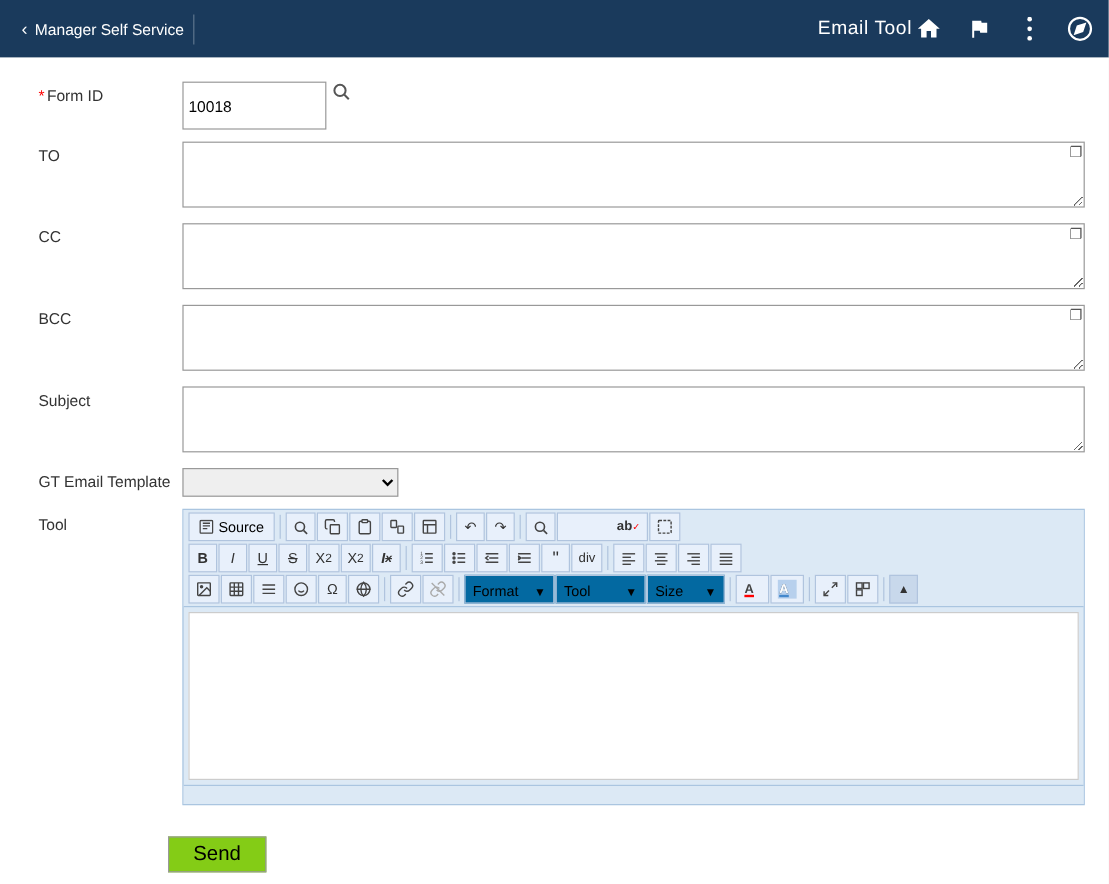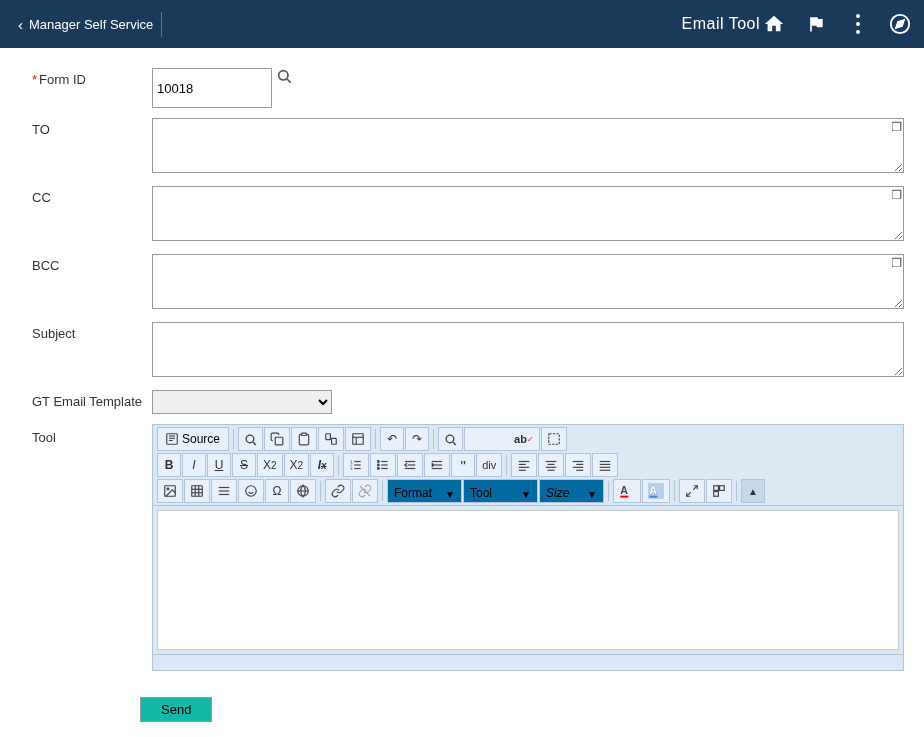--- a/index.html
+++ b/index.html
@@ -201,24 +201,24 @@
       border-top: 1px solid #aac5e0;
       font-size: 11px;
       padding: 1px 4px;
     }
 
     
     .send-btn {
       margin-top: 16px;
       margin-left: 120px;
       padding: 4px 20px;
-      background: #14b8a6;
+      background: #84cc16;
       border: 1px solid #999;
       cursor: pointer;
-      font-size: 13px;
+      font-size: 17px;
     }
 
     
     .tb-bold { font-weight: bold; }
     .tb-italic { font-style: italic; }
     .tb-underline { text-decoration: underline; }
     .tb-strike { text-decoration: line-through; }
   </style>
 </head>
 <body>
@@ -544,21 +544,21 @@
           <button class="tb-dropdown">
             <span>Format</span>
             <span class="tb-dropdown-arrow">▼</span>
           </button>
 
           <button class="tb-dropdown">
             <span>Tool</span>
             <span class="tb-dropdown-arrow">▼</span>
           </button>
 
-          <button class="tb-dropdown" style="min-width:65px;font-style:italic;">
+          <button class="tb-dropdown" style="min-width:65px;">
             <span>Size</span>
             <span class="tb-dropdown-arrow">▼</span>
           </button>
           <div class="tb-separator"></div>
 
           <button class="tb-btn" title="Font Color">
             <svg width="16" height="16" viewBox="0 0 24 24">
                 <text x="2" y="17" font-size="16" font-family="Arial" font-weight="bold" fill="#444">A</text>
                 <rect x="2" y="19" width="12" height="3" fill="#ff0000"></rect>
               </svg>

